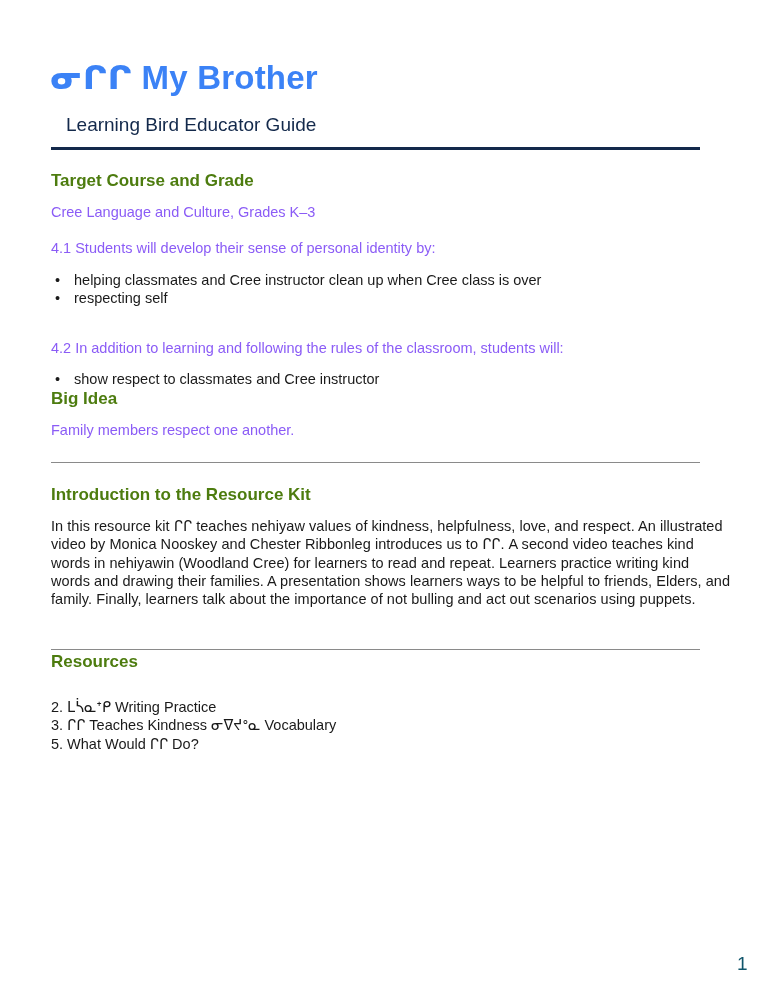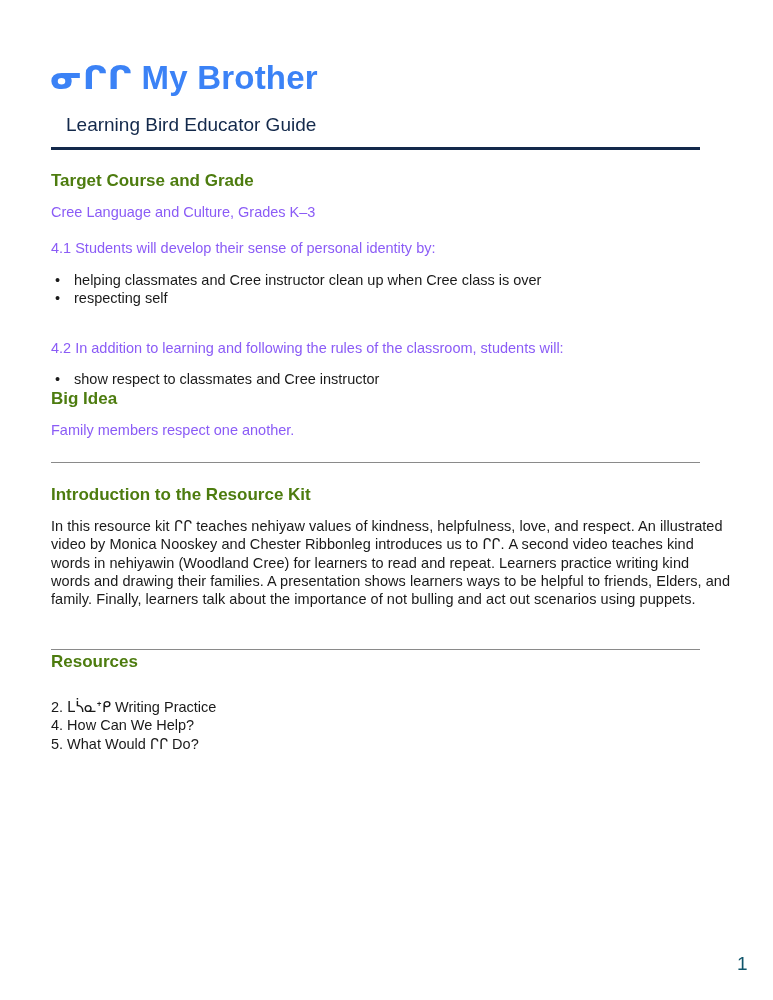--- a/index.html
+++ b/index.html
@@ -45,17 +45,17 @@
 <div class="p" style="top:422px;">Family members respect one another.</div>
 <div class="rule-thin" style="top:462px;"></div>
 
 <div class="h2" style="top:485px;">Introduction to the Resource Kit</div>
 <div class="intro">In this resource kit ᒋᒋ teaches nehiyaw values of kindness, helpfulness, love, and respect. An illustrated video by Monica Nooskey and Chester Ribbonleg introduces us to ᒋᒋ. A second video teaches kind words in nehiyawin (Woodland Cree) for learners to read and repeat. Learners practice writing kind words and drawing their families. A presentation shows learners ways to be helpful to friends, Elders, and family. Finally, learners talk about the importance of not bulling and act out scenarios using puppets.</div>
 <div class="rule-thin" style="top:649px;"></div>
 
 <div class="h2" style="top:652px;">Resources</div>
 <ol class="res">
   <li>2. ᒪᓵᓇᐩᑭ Writing Practice</li>
-  <li>4. How Can We Help?</li>
+  <li>3. ᒋᒋ Teaches Kindness ᓂᐁᔪᐤᓇ Vocabulary</li>
   <li>5. What Would ᒋᒋ Do?</li>
 </ol>
 
 <div class="pagenum">1</div>
 
 </body></html>

